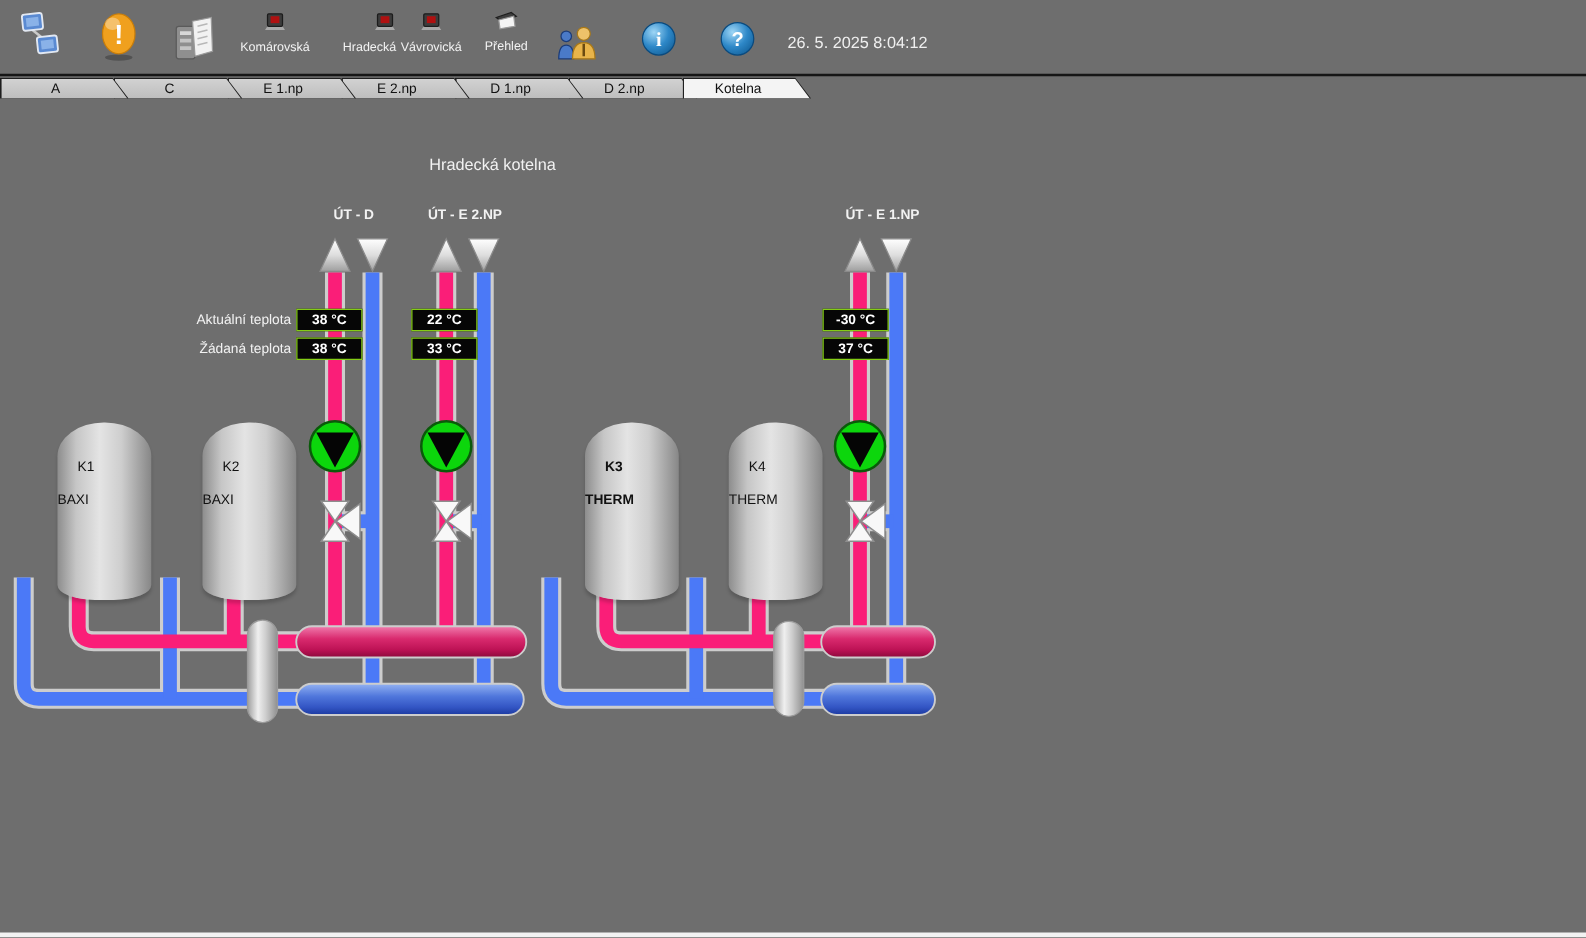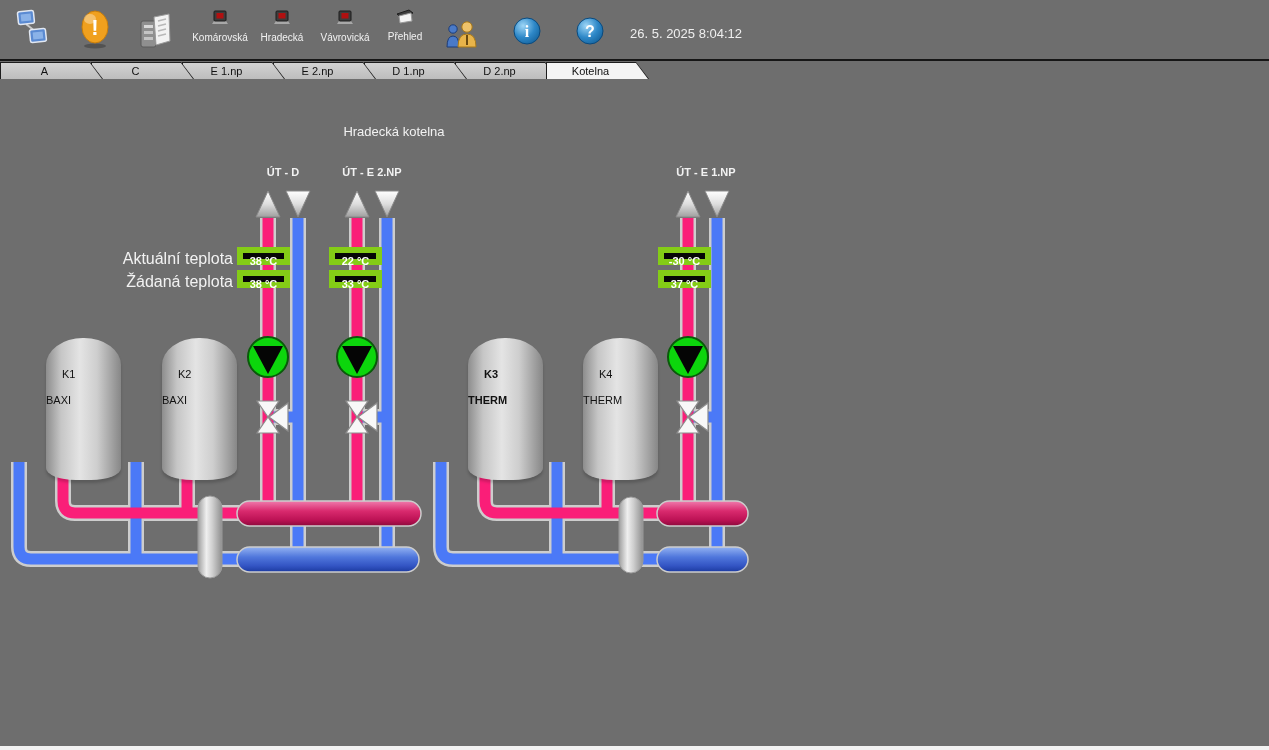--- a/index.html
+++ b/index.html
@@ -40,24 +40,24 @@
     background:linear-gradient(#d2d2d2,#bdbdbd);
     color:#111; font-size:11px; line-height:16px; text-align:center;
     padding-right:14px;
   }
   .tab.active .tab-inner { background:#f4f4f4; }
 
   
   .dg-text { position:absolute; color:#f2f2f2; z-index:5; white-space:nowrap; }
   .title { left:294px; top:124px; width:200px; text-align:center; font-size:13px; }
   .circuit-label { top:166px; width:120px; text-align:center; font-size:11px; font-weight:bold; }
-  .row-label { left:103px; width:130px; text-align:right; font-size:16px; }
+  .row-label { left:103px; width:130px; text-align:right; font-size:11px; }
   .temp-box {
     position:absolute; width:53px; height:18px; z-index:6;
-    background:#060606; border:6px solid #84cc16;
+    background:#060606; border:1px solid #84cc16;
     color:#fff; font-size:11px; font-weight:bold;
     text-align:center; line-height:16px;
   }
 
   
   .boiler {
     position:absolute; top:338px; width:75px; height:142px; z-index:3;
     background:linear-gradient(90deg,#8d8d8d 0%,#c6c6c6 20%,#e4e4e4 45%,#cecece 68%,#878787 100%);
     border-radius:37px 37px 30px 30px / 27px 27px 12px 12px;
     box-shadow:0 3px 3px rgba(0,0,0,0.18);
@@ -268,21 +268,21 @@
 
     <div class="tbtn site-btn" style="left:185px;">
       <svg width="18" height="15" viewBox="0 0 18 15">
         <path d="M3 11 L1 14 L17 14 L15 11 Z" fill="#a8a8a8"></path>
         <rect x="3" y="1" width="12" height="10" rx="1" fill="#3c3c3c" stroke="#1c1c1c"></rect>
         <rect x="5.5" y="3" width="7" height="5.5" fill="#b01010"></rect>
       </svg>
       <span class="lbl">Komárovská</span>
     </div>
 
-    <div class="tbtn site-btn" style="left:247px;">
+    <div class="tbtn site-btn" style="left:247px;text-align:right;">
       <svg width="18" height="15" viewBox="0 0 18 15">
         <path d="M3 11 L1 14 L17 14 L15 11 Z" fill="#a8a8a8"></path>
         <rect x="3" y="1" width="12" height="10" rx="1" fill="#3c3c3c" stroke="#1c1c1c"></rect>
         <rect x="5.5" y="3" width="7" height="5.5" fill="#b01010"></rect>
       </svg>
       <span class="lbl">Hradecká</span>
     </div>
 
     <div class="tbtn site-btn" style="left:310px;">
       <svg width="18" height="15" viewBox="0 0 18 15">

